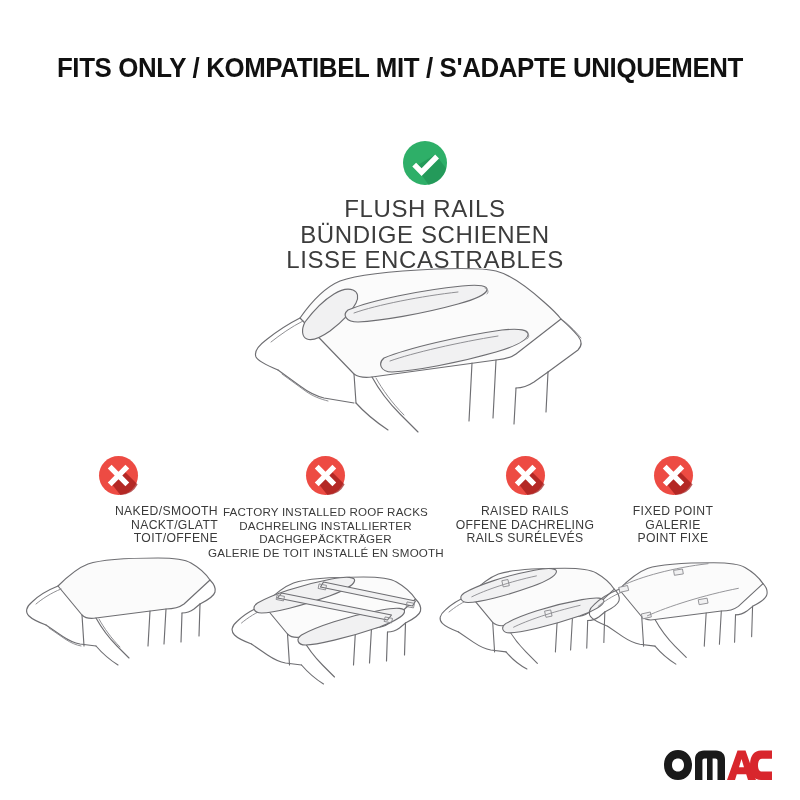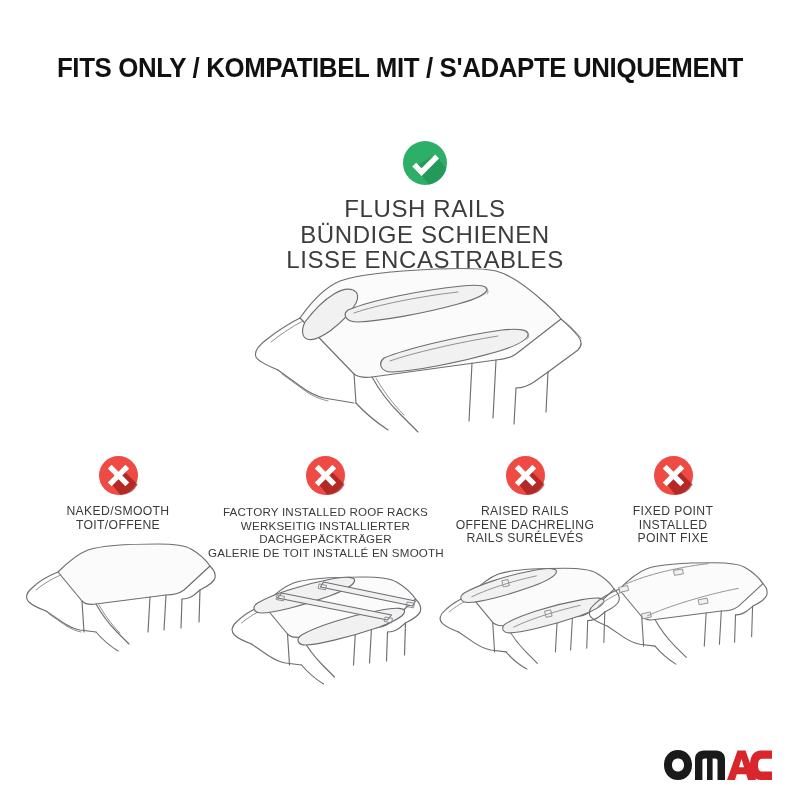--- a/index.html
+++ b/index.html
@@ -80,21 +80,21 @@
     top: 455px;
     left: 0;
     width: 800px;
     height: 250px;
   }
   .col {
     position: absolute;
     top: 0;
     text-align: center;
   }
-  .col-0 { left: 18px;  width: 200px; }
+  .col-0 { left: 18px;  width: 200px; text-align: right; }
   .col-1 { left: 208px; width: 235px; }
   .col-2 { left: 430px; width: 190px; }
   .col-3 { left: 583px; width: 180px; }
 
   .col-labels {
     font-family: "Liberation Sans", sans-serif;
     font-size: 12.2px;
     line-height: 13.6px;
     font-weight: 400;
     color: #3a3a3a;
@@ -192,20 +192,21 @@
   <div class="col col-0">
     <div class="icon-x">
       <svg class="badge-svg" viewBox="0 0 41 41" xmlns="http://www.w3.org/2000/svg">
         <circle cx="20.5" cy="20.5" r="19.5" fill="#ED4B43"></circle>
         <path d="M25.6 15.4 L39.6 29.4 A19.5 19.5 0 0 1 22.4 39.9 L11.2 25.8 Z" fill="#9E1B1B" opacity="0.72"></path>
         <path d="M13.6 9.8 L9.8 13.6 L16.7 20.5 L9.8 27.4 L13.6 31.2 L20.5 24.3 L27.4 31.2 L31.2 27.4 L24.3 20.5 L31.2 13.6 L27.4 9.8 L20.5 16.7 Z" fill="#ffffff"></path>
       </svg>
     </div>
     <div class="col-labels">
       <div>NAKED/SMOOTH</div>
+      <div>NACKT/GLATT</div>
       <div>TOIT/OFFENE</div>
     </div>
     <div class="col-art">
       <svg viewBox="0 0 200 120" xmlns="http://www.w3.org/2000/svg">
         <path class="line fill-pale" d="M40 34 C52 22 62 15 70 12 C82 8 112 6 140 6 C156 6 168 8 173 11 C180 15 188 22 192 28
                                         L166 52 C162 55 156 57 148 57 L78 66 C72 67 67 66 64 63 L40 34 Z"></path>
         <path class="line" d="M192 28 C196 32 198 36 197 40 C196 44 190 48 182 52"></path>
         <path class="line" d="M182 52 L176 57 C172 60 168 61 164 61"></path>
         <path class="line" d="M164 61 L163 90"></path>
         <path class="line" d="M182 52 L181 84"></path>
@@ -226,21 +227,21 @@
   <div class="col col-1">
     <div class="icon-x">
       <svg class="badge-svg" viewBox="0 0 41 41" xmlns="http://www.w3.org/2000/svg">
         <circle cx="20.5" cy="20.5" r="19.5" fill="#ED4B43"></circle>
         <path d="M25.6 15.4 L39.6 29.4 A19.5 19.5 0 0 1 22.4 39.9 L11.2 25.8 Z" fill="#9E1B1B" opacity="0.72"></path>
         <path d="M13.6 9.8 L9.8 13.6 L16.7 20.5 L9.8 27.4 L13.6 31.2 L20.5 24.3 L27.4 31.2 L31.2 27.4 L24.3 20.5 L31.2 13.6 L27.4 9.8 L20.5 16.7 Z" fill="#ffffff"></path>
       </svg>
     </div>
     <div class="col-labels">
       <div>FACTORY INSTALLED ROOF RACKS</div>
-      <div>WERKSEITIG INSTALLIERTER</div>
+      <div>DACHRELING INSTALLIERTER</div>
       <div>DACHGEPÄCKTRÄGER</div>
       <div>GALERIE DE TOIT INSTALLÉ EN SMOOTH</div>
     </div>
     <div class="col-art">
       <svg viewBox="0 0 220 120" xmlns="http://www.w3.org/2000/svg">
         <path class="line fill-pale" d="M48 40 C60 28 70 21 78 18 C90 14 120 12 148 12 C164 12 176 14 181 17 C188 21 196 28 200 34
                                         L174 58 C170 61 164 63 156 63 L86 72 C80 73 75 72 72 69 L48 40 Z"></path>
         <path class="line" d="M200 34 C204 38 206 42 205 46 C204 50 198 54 190 58"></path>
         <path class="line" d="M190 58 L184 63 C180 66 176 67 172 67"></path>
         <path class="line" d="M172 67 L171 96"></path>
@@ -313,21 +314,21 @@
   <div class="col col-3">
     <div class="icon-x">
       <svg class="badge-svg" viewBox="0 0 41 41" xmlns="http://www.w3.org/2000/svg">
         <circle cx="20.5" cy="20.5" r="19.5" fill="#ED4B43"></circle>
         <path d="M25.6 15.4 L39.6 29.4 A19.5 19.5 0 0 1 22.4 39.9 L11.2 25.8 Z" fill="#9E1B1B" opacity="0.72"></path>
         <path d="M13.6 9.8 L9.8 13.6 L16.7 20.5 L9.8 27.4 L13.6 31.2 L20.5 24.3 L27.4 31.2 L31.2 27.4 L24.3 20.5 L31.2 13.6 L27.4 9.8 L20.5 16.7 Z" fill="#ffffff"></path>
       </svg>
     </div>
     <div class="col-labels">
       <div>FIXED POINT</div>
-      <div>INSTALLED</div>
+      <div>GALERIE</div>
       <div>POINT FIXE</div>
     </div>
     <div class="col-art">
       <svg viewBox="0 0 190 120" xmlns="http://www.w3.org/2000/svg">
         <path class="line fill-pale" d="M38 36 C50 24 60 17 68 14 C80 10 110 8 138 8 C154 8 166 10 171 13 C178 17 186 24 190 30
                                         L164 54 C160 57 154 59 146 59 L76 68 C70 69 65 68 62 65 L38 36 Z"></path>
         <path class="line" d="M190 30 C194 34 195 38 194 42 C193 46 187 50 179 54"></path>
         <path class="line" d="M179 54 L173 59 C169 62 165 63 161 63"></path>
         <path class="line" d="M161 63 L160 92"></path>
         <path class="line" d="M179 54 L178 86"></path>

